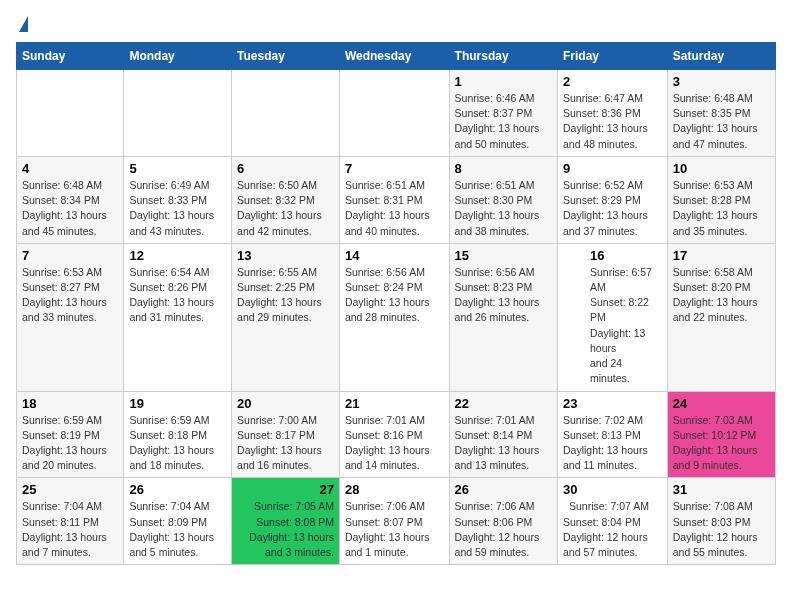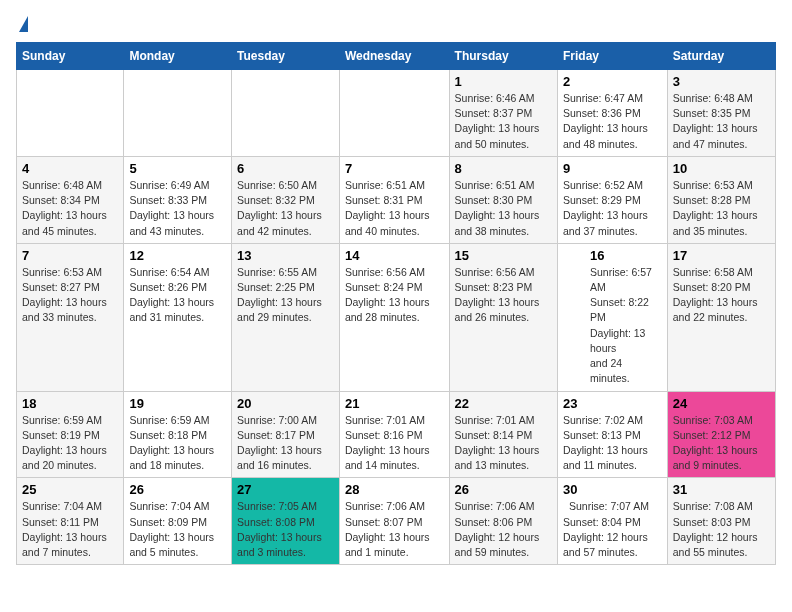--- a/index.html
+++ b/index.html
@@ -211,34 +211,34 @@
 and 14 minutes.</span></td>
         <td style="background: rgb(245, 245, 245);"><span class="day-number">22</span><span class="day-info" style="white-space: pre-wrap;">Sunrise: 7:01 AM
 Sunset: 8:14 PM
 Daylight: 13 hours
 and 13 minutes.</span></td>
         <td style="background: rgb(255, 255, 255);"><span class="day-number">23</span><span class="day-info" style="white-space: pre-wrap;">Sunrise: 7:02 AM
 Sunset: 8:13 PM
 Daylight: 13 hours
 and 11 minutes.</span></td>
         <td style="background: #ec4899; margin-left: 34px;"><span class="day-number">24</span><span class="day-info" style="white-space: pre-wrap;">Sunrise: 7:03 AM
-Sunset: 2:12 PM
+Sunset: 10:12 PM
 Daylight: 13 hours
 and 9 minutes.</span></td>
       </tr>
       <tr>
         <td style="background: rgb(245, 245, 245);"><span class="day-number">25</span><span class="day-info" style="white-space: pre-wrap;">Sunrise: 7:04 AM
 Sunset: 8:11 PM
 Daylight: 13 hours
 and 7 minutes.</span></td>
         <td style="background: rgb(255, 255, 255);"><span class="day-number">26</span><span class="day-info" style="white-space: pre-wrap;">Sunrise: 7:04 AM
 Sunset: 8:09 PM
 Daylight: 13 hours
 and 5 minutes.</span></td>
-        <td style="background: #14b8a6;"><span class="day-number">27</span><span class="day-info" style="white-space: pre-wrap;">Sunrise: 7:05 AM
+        <td style="background: #22c55e; text-align: right;"><span class="day-number">27</span><span class="day-info" style="white-space: pre-wrap;">Sunrise: 7:05 AM
 Sunset: 8:08 PM
 Daylight: 13 hours
 and 3 minutes.</span></td>
         <td style="background: rgb(255, 255, 255);"><span class="day-number">28</span><span class="day-info" style="white-space: pre-wrap;">Sunrise: 7:06 AM
 Sunset: 8:07 PM
 Daylight: 13 hours
 and 1 minute.</span></td>
         <td style="background: rgb(245, 245, 245);"><span class="day-number">26</span><span class="day-info" style="white-space: pre-wrap;">Sunrise: 7:06 AM
 Sunset: 8:06 PM
 Daylight: 12 hours

